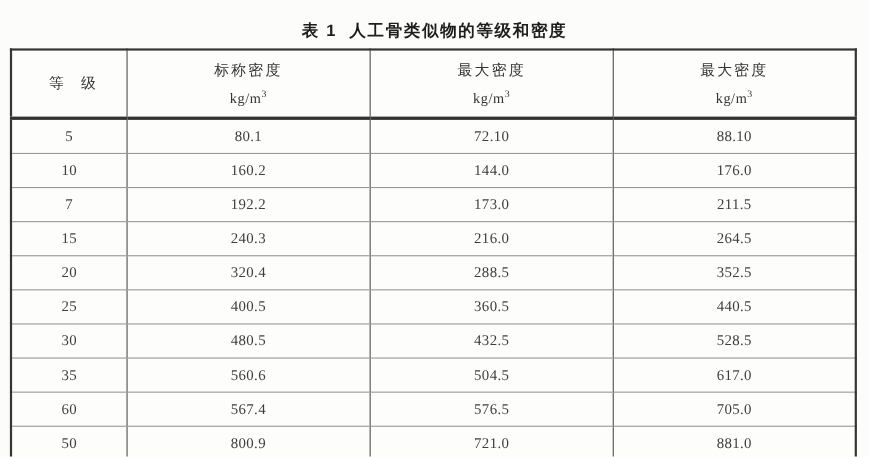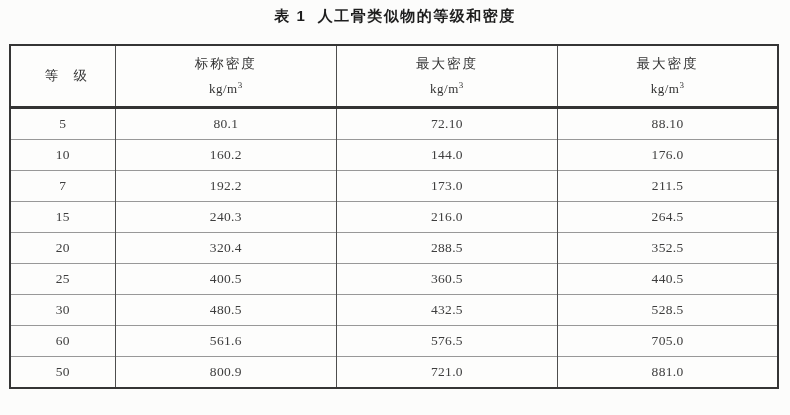--- a/index.html
+++ b/index.html
@@ -6,21 +6,21 @@
   .page {
     position: relative;
     width: 790px;
     height: 415px;
     background: #fcfcfb;
     font-family: "Liberation Serif", "DejaVu Serif", serif;
     overflow: hidden;
   }
   .doc-title {
     position: absolute;
-    top: 7px;
+    top: 19px;
     left: 0;
     width: 100%;
     text-align: center;
     font-family: "Liberation Sans", "DejaVu Sans", sans-serif;
     font-weight: bold;
     font-size: 15px;
     color: #1e1e1e;
     letter-spacing: 1.5px;
     white-space: pre;
   }
@@ -134,22 +134,28 @@
         <td>360.5</td>
         <td>440.5</td>
       </tr>
       <tr>
         <td>30</td>
         <td>480.5</td>
         <td>432.5</td>
         <td>528.5</td>
       </tr>
       <tr>
+        <td>35</td>
+        <td>560.6</td>
+        <td>504.5</td>
+        <td>617.0</td>
+      </tr>
+      <tr>
         <td>60</td>
-        <td>561.6</td>
+        <td>567.4</td>
         <td>576.5</td>
         <td>705.0</td>
       </tr>
       <tr>
         <td>50</td>
         <td>800.9</td>
         <td>721.0</td>
         <td>881.0</td>
       </tr>
     </tbody>

